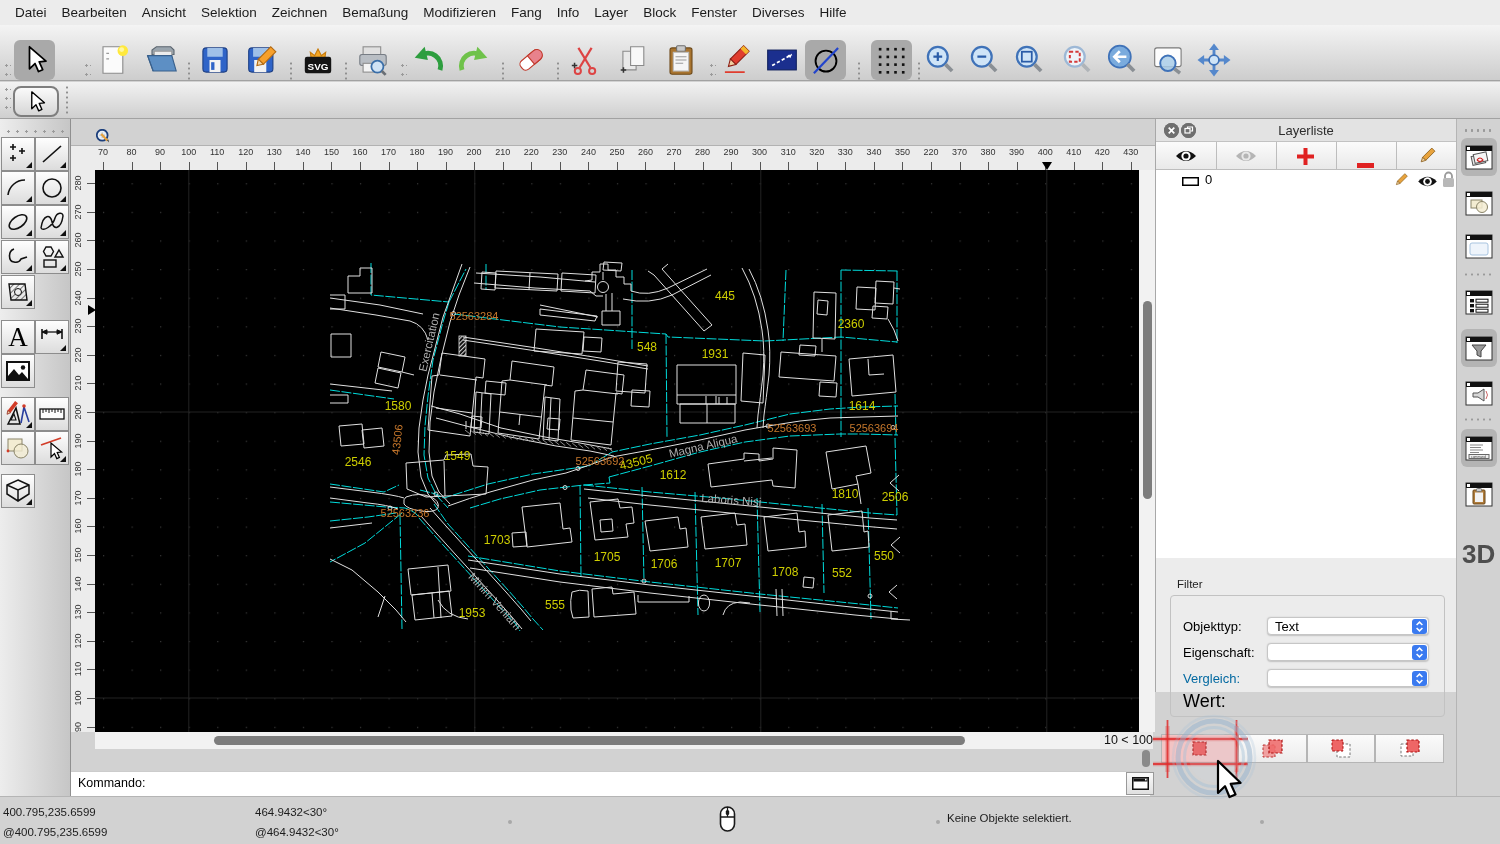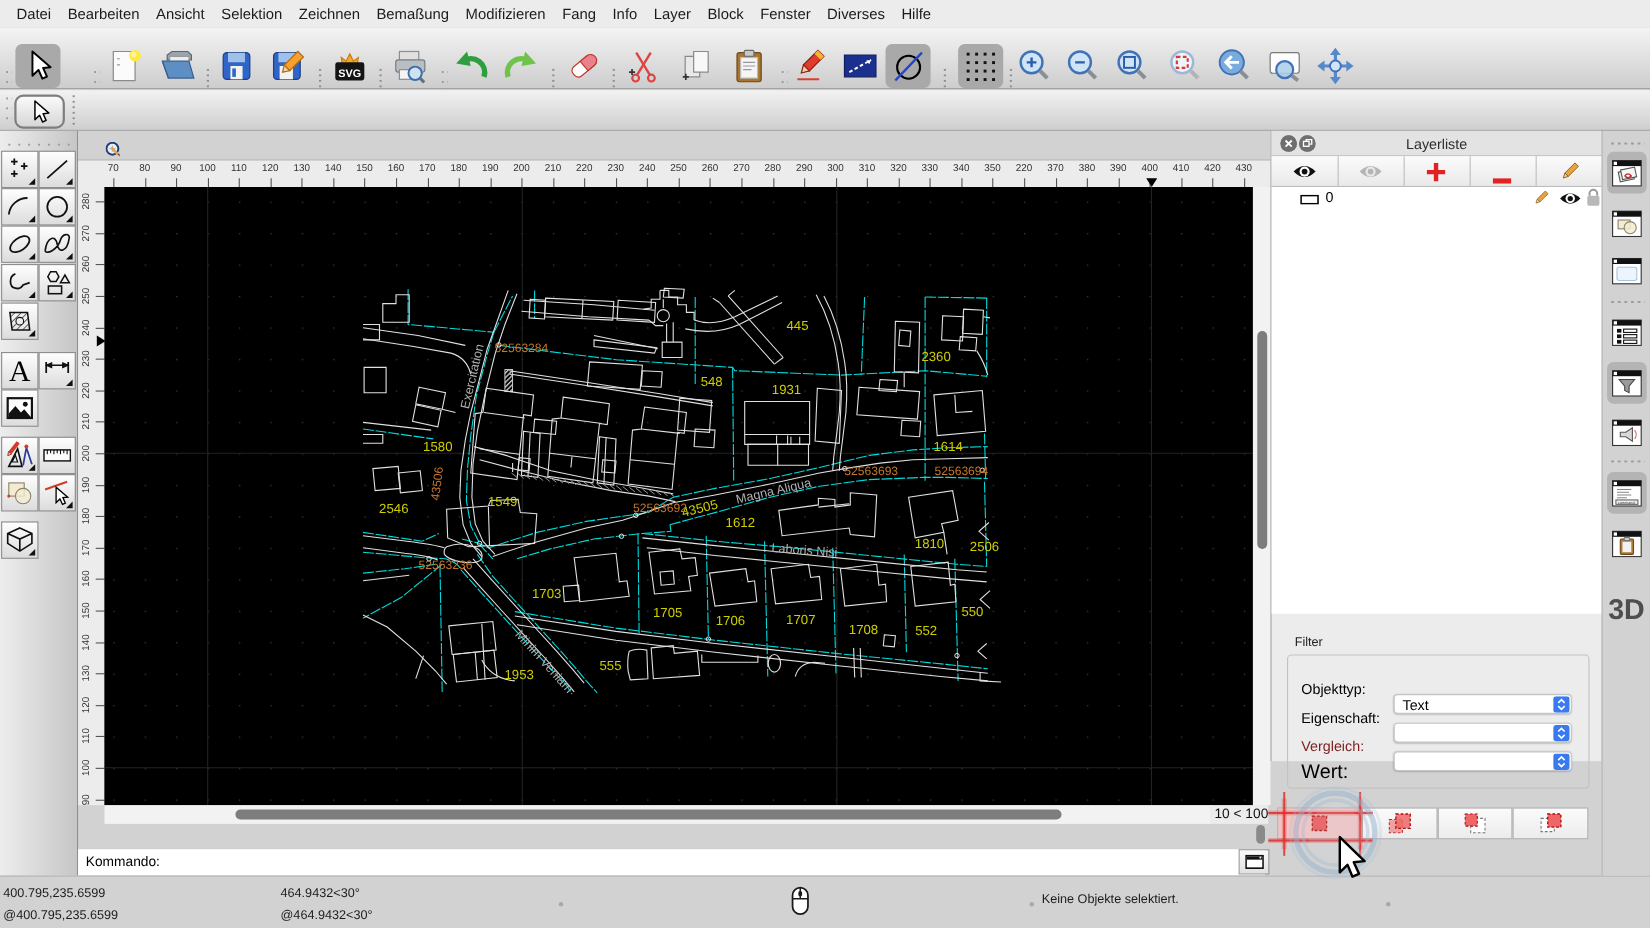--- a/index.html
+++ b/index.html
@@ -59,21 +59,21 @@
 #statusbar { position:absolute; left:0; top:796px; width:1500px; height:48px; background:#d2d2d2; border-top:1px solid #b5b5b5; font-size:11.5px; color:#1c1c1c; }
 
 
 #rpanel { position:absolute; left:1155px; top:119px; width:301px; height:573px; background:#ececec; border-left:1px solid #a8a8a8; }
 .phead { position:relative; height:23px; background:#e3e3e3; border-bottom:1px solid #c2c2c2; }
 .phead .pt { position:absolute; left:0; right:0; top:4px; text-align:center; font-size:13px; color:#2d2d2d; }
 .wbtn { position:absolute; top:4px; width:15px; height:15px; border-radius:50%; background:#6f6f6f; color:#fff; }
 #rstrip { position:absolute; left:1456px; top:119px; width:44px; height:677px; background:#d2d2d2; border-left:1px solid #b5b5b5; }
 .sbtn { position:absolute; left:4px; width:36px; height:38px; display:flex; align-items:center; justify-content:center; }
 .sbsel { background:#b4b4b4; border-radius:6px; }
-.combo { position:absolute; left:111px; width:162px; height:18px; background:#fff; border:1px solid #c6c6c6; border-radius:4px; box-shadow:0 .5px 1.5px rgba(0,0,0,.18); font-size:13px; color:#000;margin-top:14px; }
+.combo { position:absolute; left:111px; width:162px; height:18px; background:#fff; border:1px solid #c6c6c6; border-radius:4px; box-shadow:0 .5px 1.5px rgba(0,0,0,.18); font-size:13px; color:#000; }
 .combo span { position:absolute; left:7px; top:1px; }
 .combo svg.st { position:absolute; right:1px; top:1px; }
 #fbtns { position:absolute; left:0; top:615px; width:301px; height:29px; }
 .fbtn { position:absolute; top:0; height:29px; background:linear-gradient(#fbfbfb,#ececec); border:1px solid #b5b5b5; display:flex; align-items:center; justify-content:center; }
 </style>
 </head>
 <body>
 <div id="app">
   <div id="tb1">
     <div class="handle" style="left:4px"></div>
@@ -873,21 +873,21 @@
           </svg></div>
       <div class="abs" style="left:286px;top:1px"><svg width="13" height="17" viewBox="0 0 13 17">
             <path d="M3 7 V5 a3.5 3.5 0 0 1 7 0 v2" fill="none" stroke="#9a9a9a" stroke-width="1.8"></path>
             <rect x="1" y="7" width="11" height="9" rx="1.5" fill="#b8b8b8"></rect>
           </svg></div>
     </div>
     <div class="abs" style="left:21px;top:459px;font-size:11.5px;color:#222">Filter</div>
     <div class="abs" style="left:14px;top:476px;width:275px;height:122px;border:1px solid #c2c2c2;border-radius:4px"></div>
     <div class="abs" style="left:27px;top:500px;font-size:13px;color:#000">Objekttyp:</div>
     <div class="abs" style="left:27px;top:526px;font-size:13px;color:#000">Eigenschaft:</div>
-    <div class="abs" style="left:27px;top:552px;font-size:13px;color:#7f1d1d">Vergleich:</div>
+    <div class="abs" style="left:27px;top:552px;font-size:13px;color:#0369a1">Vergleich:</div>
     <div class="abs" style="left:27px;top:572px;font-size:18px;color:#000">Wert:</div>
     <div class="combo" style="top:498px">
         <span>Text</span>
         <svg class="st" width="15" height="15" viewBox="0 0 15 15">
           <rect width="15" height="15" rx="3" fill="#3a7af0"></rect>
           <path d="M4.6 6 L7.5 3.1 L10.4 6 M4.6 9 L7.5 11.9 L10.4 9" fill="none" stroke="#fff" stroke-width="1.5"></path>
         </svg>
       </div>
     <div class="combo" style="top:524px">
         <svg class="st" width="15" height="15" viewBox="0 0 15 15">

